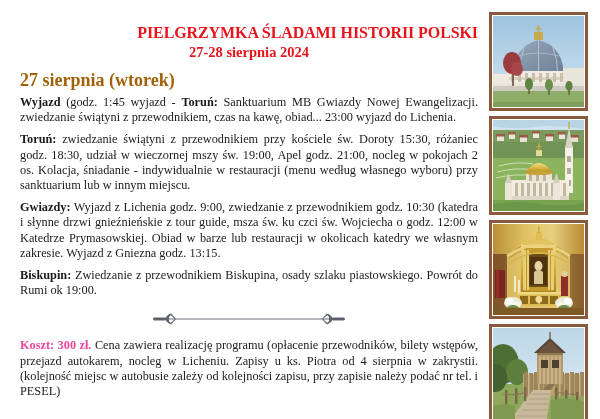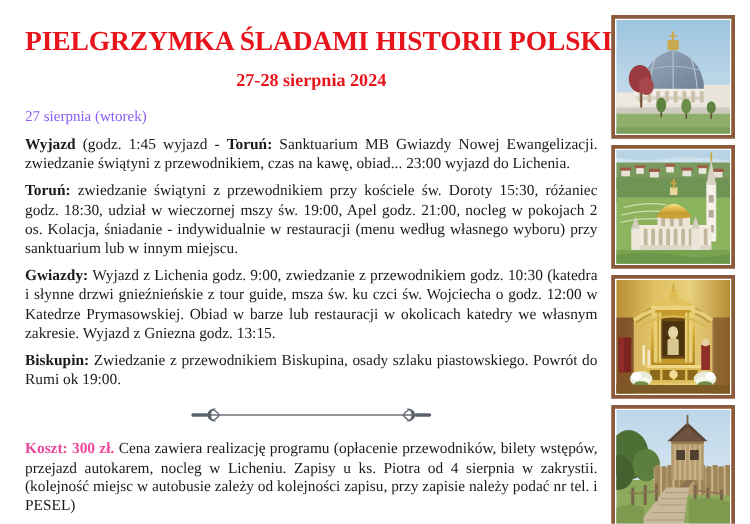--- a/index.html
+++ b/index.html
@@ -29,41 +29,41 @@
     position: absolute;
     left: 20px;
     top: 0px;
     width: 458px;
     height: 419px;
   }
 
   .title {
     color: #E8141B;
     font-weight: bold;
-    font-size: 22px;
+    font-size: 16px;
     letter-spacing: -0.1px;
-    text-align: center;
+    text-align: right;
     margin-top: 22px;
     line-height: 22px;
     white-space: nowrap;
   }
 
   .subtitle {
     color: #E8141B;
     font-weight: bold;
     font-size: 14.5px;
     text-align: center;
-    margin-top: 13px;
+    margin-top: 0;
     line-height: 17px;
   }
 
   .day-head {
-    color: #8b5cf6;
-    font-weight: normal;
-    font-size: 12px;
+    color: #a16207;
+    font-weight: bold;
+    font-size: 18px;
     line-height: 15px;
     margin-top: 12px;
   }
   .day-head.second { margin-top: 13px; }
 
   .para {
     font-size: 12.3px;
     line-height: 15.2px;
     text-align: justify;
     margin-top: 7px;

